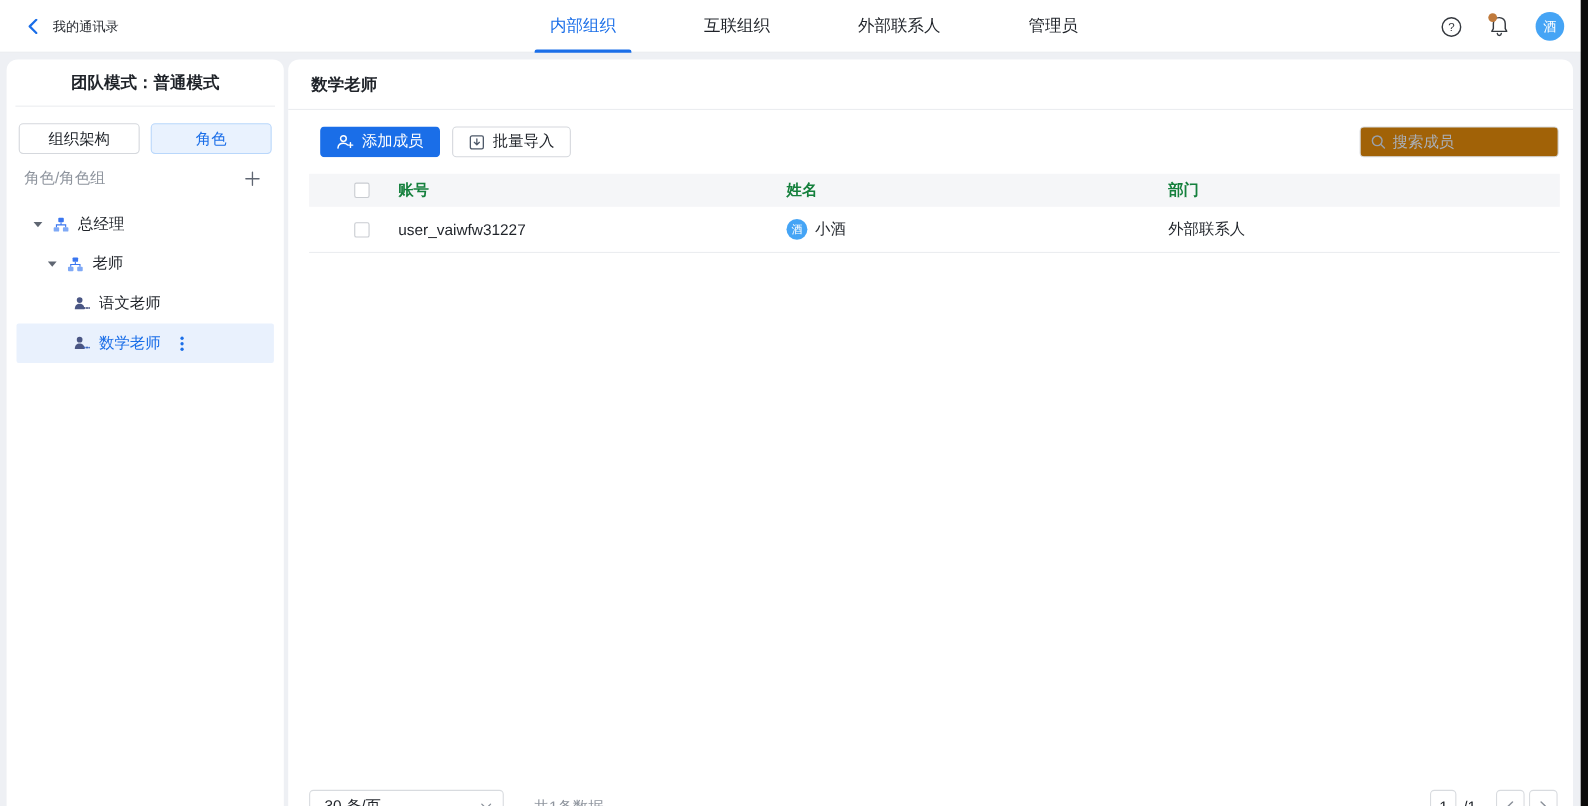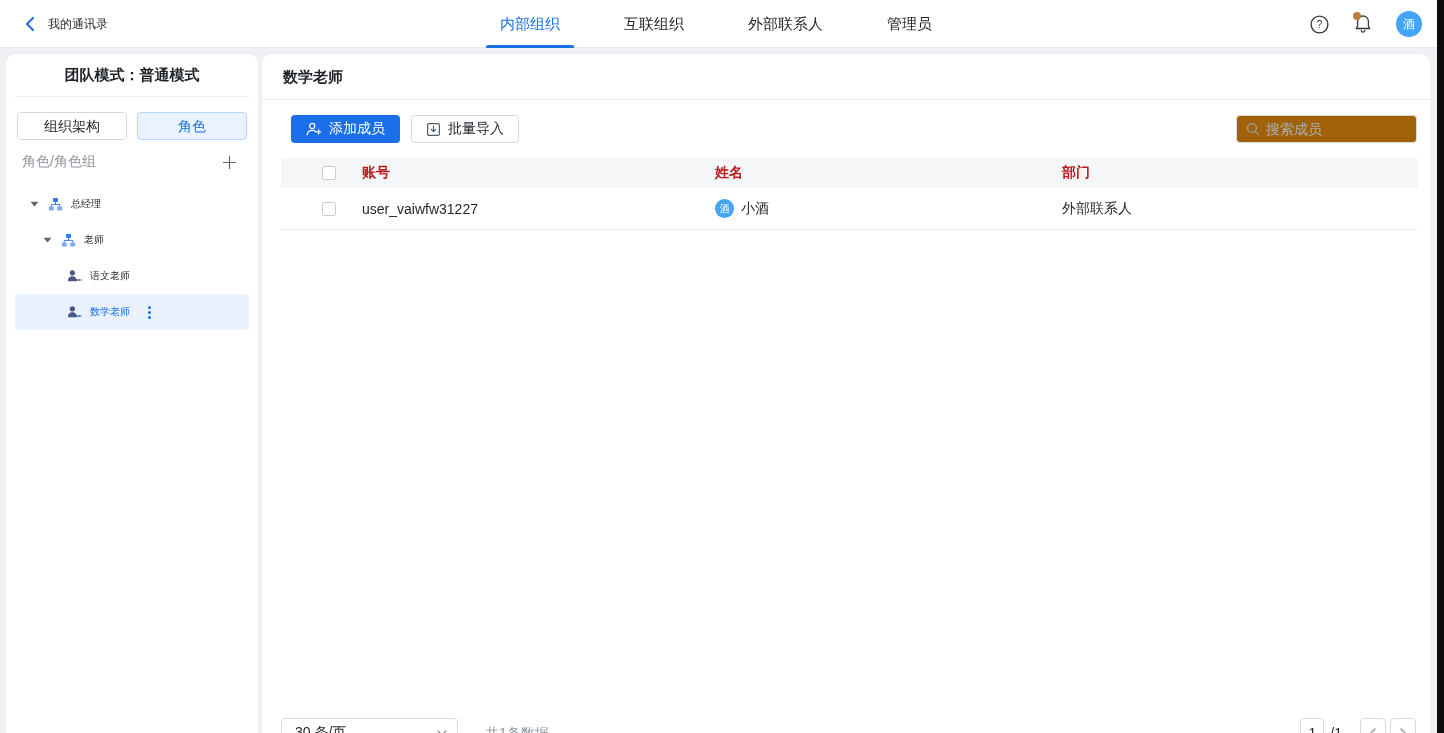--- a/index.html
+++ b/index.html
@@ -8,21 +8,21 @@
     font-family:"Liberation Sans","DejaVu Sans",sans-serif;
     background:#eef0f4; color:#1f2329; font-size:14px; position:relative;
   }
   
   .topbar {
     position:absolute; left:0; top:0; width:1444px; height:48px;
     background:#fff; border-bottom:1px solid #e8eaee; z-index:5;
   }
   .back-group { position:absolute; left:24px; top:0; height:48px; display:flex; align-items:center; gap:12px; cursor:pointer; }
   .back-title { font-size:12px; font-weight:500; color:#1f2329; }
-  .tabs { position:absolute; left:486px; top:0; height:48px; display:flex; gap:36px; }
+  .tabs { position:absolute; left:486px; top:0; height:48px; display:flex; gap:52px; }
   .tab { position:relative; height:48px; line-height:48px; padding:0 14px; font-size:15px; color:#1f2329; cursor:pointer; }
   .tab.active { color:#1a6ee8; font-weight:500; }
   .tab.active::after { content:""; position:absolute; left:0; right:0; bottom:0; height:3px; background:#1a6ee8; border-radius:2px 2px 0 0; }
   .topbar-right { position:absolute; right:22px; top:0; height:48px; display:flex; align-items:center; gap:22px; }
   .icon-btn { width:22px; height:22px; display:flex; align-items:center; justify-content:center; cursor:pointer; position:relative; }
   .bell-badge { position:absolute; left:1px; top:-1px; width:8px; height:8px; border-radius:50%; background:#c07a3c; }
   .avatar { width:26px; height:26px; border-radius:50%; background:#45a4f5; color:#fff; font-size:12px; display:flex; align-items:center; justify-content:center; cursor:pointer; }
   
   .screen-strip { position:absolute; right:0; top:0; width:7px; height:733px; background:#0b0b0b; z-index:20; }
   
@@ -38,21 +38,21 @@
     border:1px solid #d5d8dd; border-radius:4px; background:#fff; color:#1f2329; cursor:pointer;
   }
   .sb-toggle .tbtn.active { background:#e9f2fe; border-color:#b9d7fb; color:#1a6ee8; }
   .sb-grouprow { display:flex; align-items:center; justify-content:space-between; padding:0 20px 0 16px; height:44px; }
   .sb-grouplabel { color:#8f959e; font-size:14px; }
   .plus-btn { width:18px; height:18px; display:flex; align-items:center; justify-content:center; cursor:pointer; }
   .tree { padding-top:2px; }
   .tree-row { height:36px; display:flex; align-items:center; cursor:pointer; margin:0 9px; border-radius:2px; }
   .tree-row .caret { width:10px; margin-right:8px; display:flex; }
   .tree-row .node-icon { width:15px; height:15px; margin-right:8px; display:flex; }
-  .tree-row .tlabel { font-size:10px; color:#1f2329; }
+  .tree-row .tlabel { font-size:14px; color:#1f2329; }
   .tree-row.lv0 { padding-left:15px; }
   .tree-row.lv1 { padding-left:28px; }
   .tree-row.lv2 { padding-left:52px; }
   .tree-row.selected { background:#e9f1fd; }
   .tree-row.selected .tlabel { color:#1a6ee8; }
   .dots-v { margin-left:18px; display:flex; flex-direction:column; gap:2px; }
   .dots-v i { width:3px; height:3px; border-radius:50%; background:#1a6ee8; }
   
   .main {
     position:absolute; left:262px; top:54px; width:1168px; height:679px;
@@ -67,21 +67,21 @@
   .btn-outline { background:#fff; color:#1f2329; border-color:#d5d8dd; }
   .search-box {
     position:absolute; right:13px; top:15px; width:181px; height:28px;
     border:1px solid #d8dbdf; border-radius:4px; display:flex; align-items:center; padding:0 9px; gap:6px; background:#a16207;
   }
   .search-box input { border:none; outline:none; flex:1; font-size:14px; color:#1f2329; font-family:inherit; background:transparent; }
   .search-box input::placeholder { color:#aab0ba; }
   
   .table { margin:0 12px 0 19px; }
   .t-grid { display:grid; grid-template-columns:81px 353px 347px 1fr; align-items:center; }
-  .t-head { height:30px; background:#f5f6f8; font-weight:bold; color:#b91c1c; }
+  .t-head { height:30px; background:#f5f6f8; font-weight:bold; color:#15803d; }
   .t-row { height:42px; border-bottom:1px solid #ebedf0; }
   .cb { width:14px; height:14px; border:1px solid #c9ccd1; border-radius:2px; background:#fff; margin-left:41px; cursor:pointer; }
   .cell-name { display:flex; align-items:center; gap:7px; }
   .row-avatar { width:19px; height:19px; border-radius:50%; background:#45a4f5; color:#fff; font-size:10px; display:flex; align-items:center; justify-content:center; }
   
   .footer { position:absolute; left:0; top:664px; width:100%; height:48px; display:flex; align-items:flex-start; }
   .pagesize {
     position:absolute; left:19px; top:0; width:177px; height:30px;
     border:1px solid #d8dbdf; border-radius:4px; display:flex; align-items:center;
     padding:0 10px 0 13px; justify-content:space-between; color:#1f2329; cursor:pointer; background:#fff;

